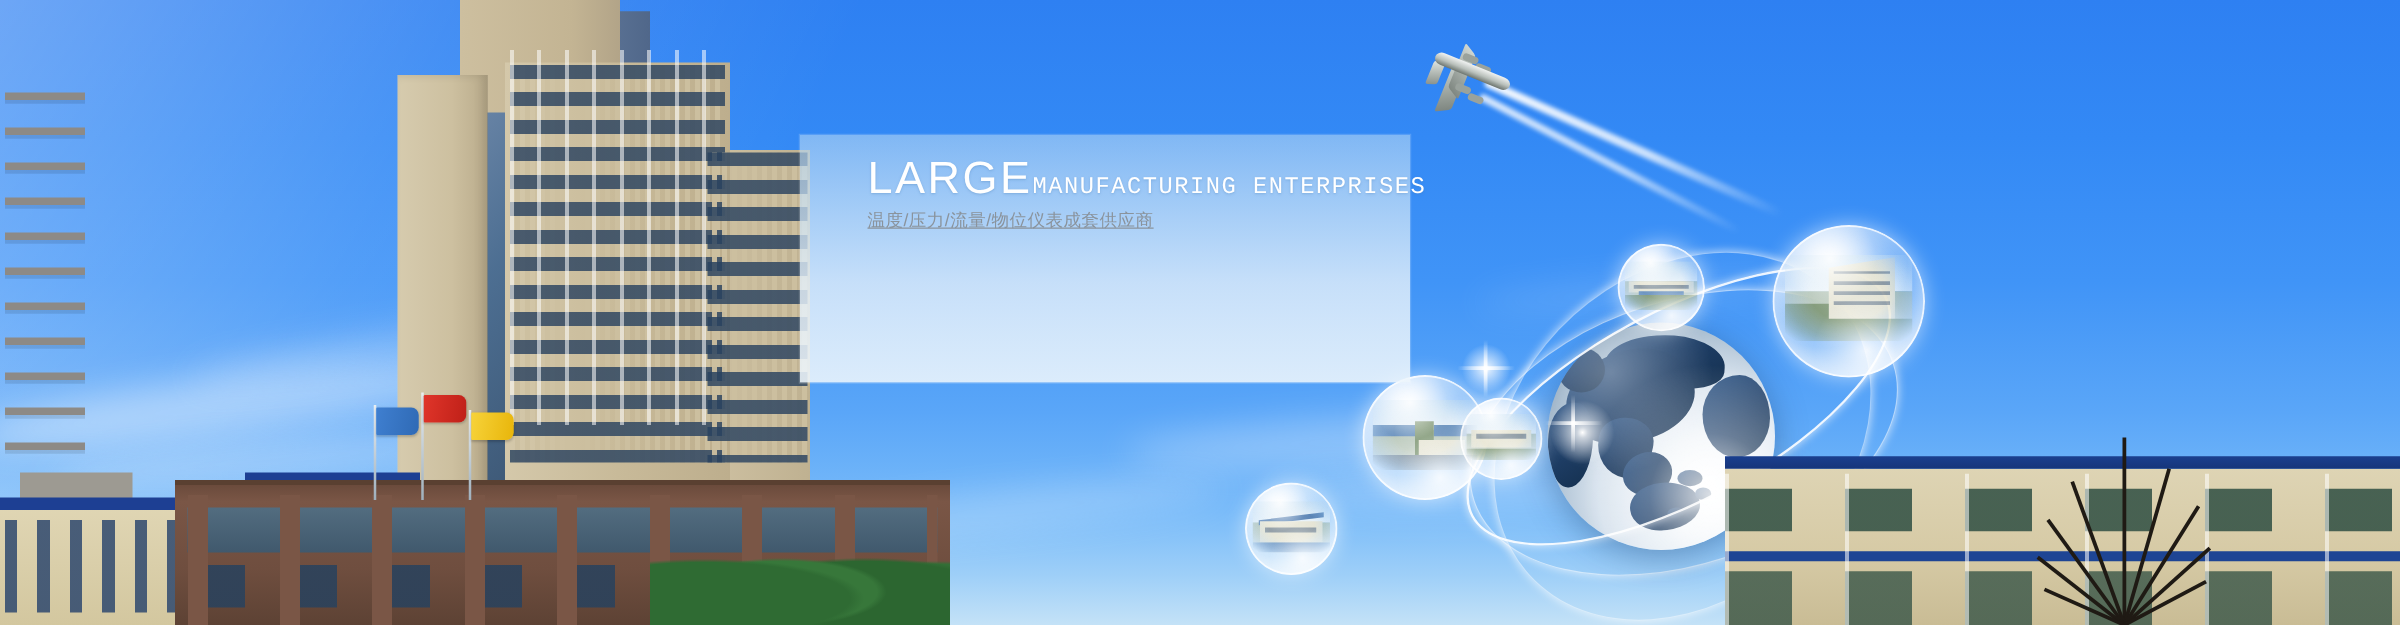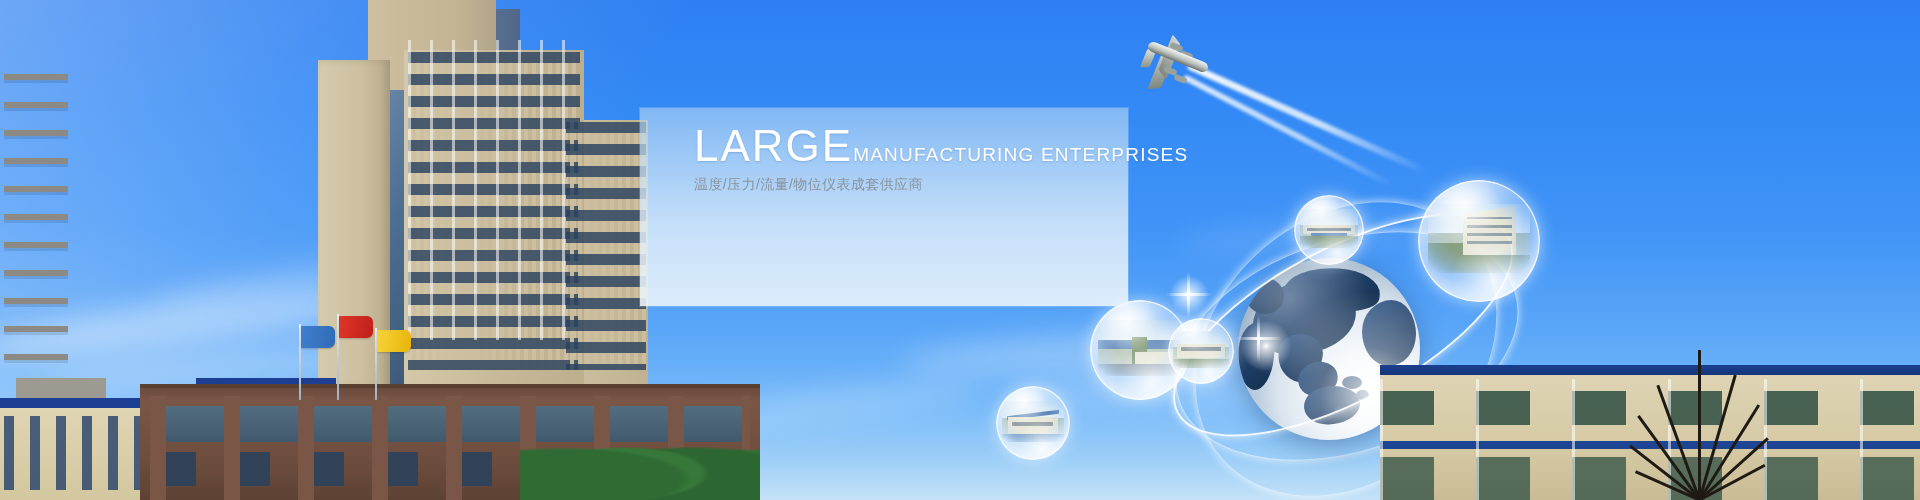--- a/index.html
+++ b/index.html
@@ -504,30 +504,31 @@
     width: 420px;
   }
   .line-en-top {
     white-space: nowrap;
     color: #ffffff;
     line-height: 1;
     margin-bottom: 4px;
     text-shadow: 0 1px 2px rgba(70,120,175,0.35);
   }
   .word-large {
-    font-size: 44px;
+    font-size: 36px;
     letter-spacing: 2px;
     font-weight: 400;
     vertical-align: baseline;
   }
   .word-manu {
     font-size: 19px;
     letter-spacing: 1.2px;
     font-weight: 400;
     vertical-align: baseline;
+    font-family: Liberation Mono, monospace;
   }
   .line-cn-main {
     white-space: nowrap;
     font-size: 42px;
     font-weight: 700;
     line-height: 1.12;
     letter-spacing: 1px;
     margin-bottom: 6px;
   }
   .cn-orange { color: #e8530e; }
@@ -539,20 +540,21 @@
     line-height: 1.6;
     white-space: nowrap;
   }
   .line-cn-sub {
     font-size: 14px;
     color: #8a939c;
     letter-spacing: .4px;
     line-height: 1.8;
     margin-top: 3px;
     white-space: nowrap;
+    text-decoration: underline;
   }
 </style>
 </head>
 <body>
 
 <div id="banner">
 
   <div class="sky"></div>
   <div class="sky-left-wash"></div>
 

